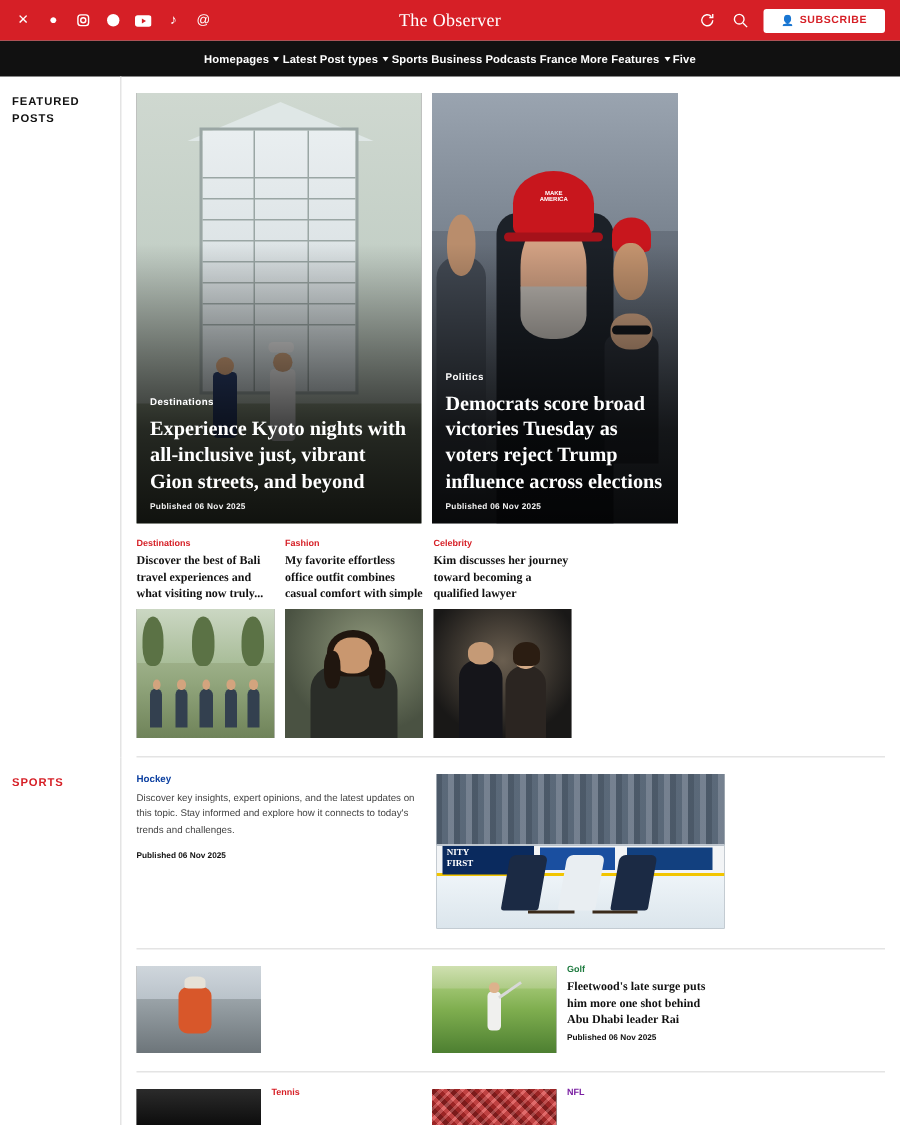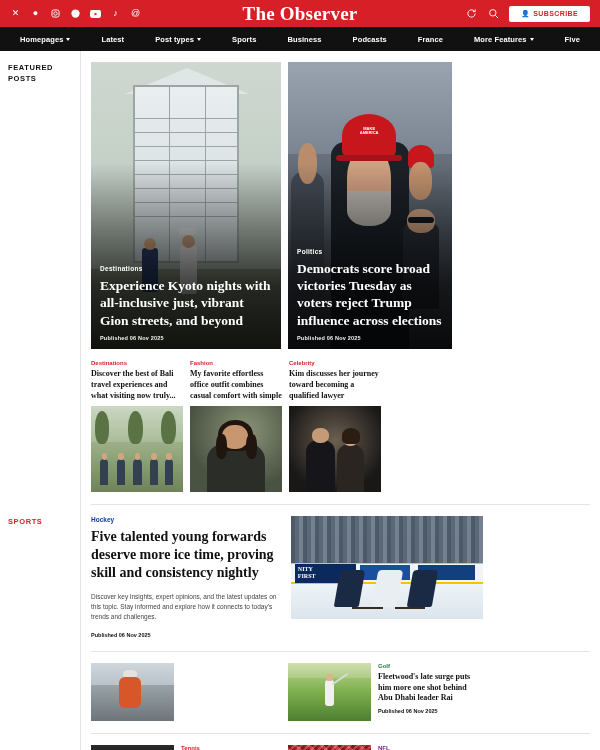--- a/index.html
+++ b/index.html
@@ -33,22 +33,22 @@
     font-size: 9px;
     line-height: 1;
   }
   .social .s-ico svg { display:block; }
   .masthead {
     position: absolute;
     left: 50%;
     transform: translateX(-50%);
     color: #fff;
     font-family: "Liberation Serif", serif;
-    font-weight: bold;
-    font-size: 19px;
+    font-weight: normal;
+    font-size: 12px;
     letter-spacing: 0.2px;
     white-space: nowrap;
   }
   .topright {
     margin-left: auto;
     display: flex;
     align-items: center;
     gap: 9px;
   }
   .topright .t-ico {
@@ -72,21 +72,21 @@
     font-family: "Liberation Sans", sans-serif;
   }
 
   
   .nav {
     background: #111;
     height: 24px;
     display: flex;
     align-items: center;
     justify-content: center;
-    gap: 31px;
+    gap: 2px;
   }
   .nav-item {
     color: #fff;
     font-size: 7.5px;
     font-weight: bold;
     letter-spacing: 0.1px;
     display: flex;
     align-items: center;
     gap: 3px;
     cursor: pointer;
@@ -537,21 +537,20 @@
 
   <div class="section">
     <div class="rail">
       <div class="rail-title red">SPORTS</div>
     </div>
     <div class="colwrap">
 
       <div class="sports-top">
         <div class="sports-lead">
           <div class="k">Hockey</div>
-          <h2>Five talented young forwards deserve more ice time, proving skill and consistency nightly</h2>
           <p class="dek">Discover key insights, expert opinions, and the latest updates on this topic. Stay informed and explore how it connects to today's trends and challenges.</p>
           <div class="pub2">Published 06 Nov 2025</div>
         </div>
         <div class="sports-img">
           <div class="ph ph-hockey">
             <div class="crowd"></div>
             <div class="board"></div>
             <div class="banner">NITY<br>FIRST</div>
             <div class="ad"></div>
               <div class="ad2"></div>

